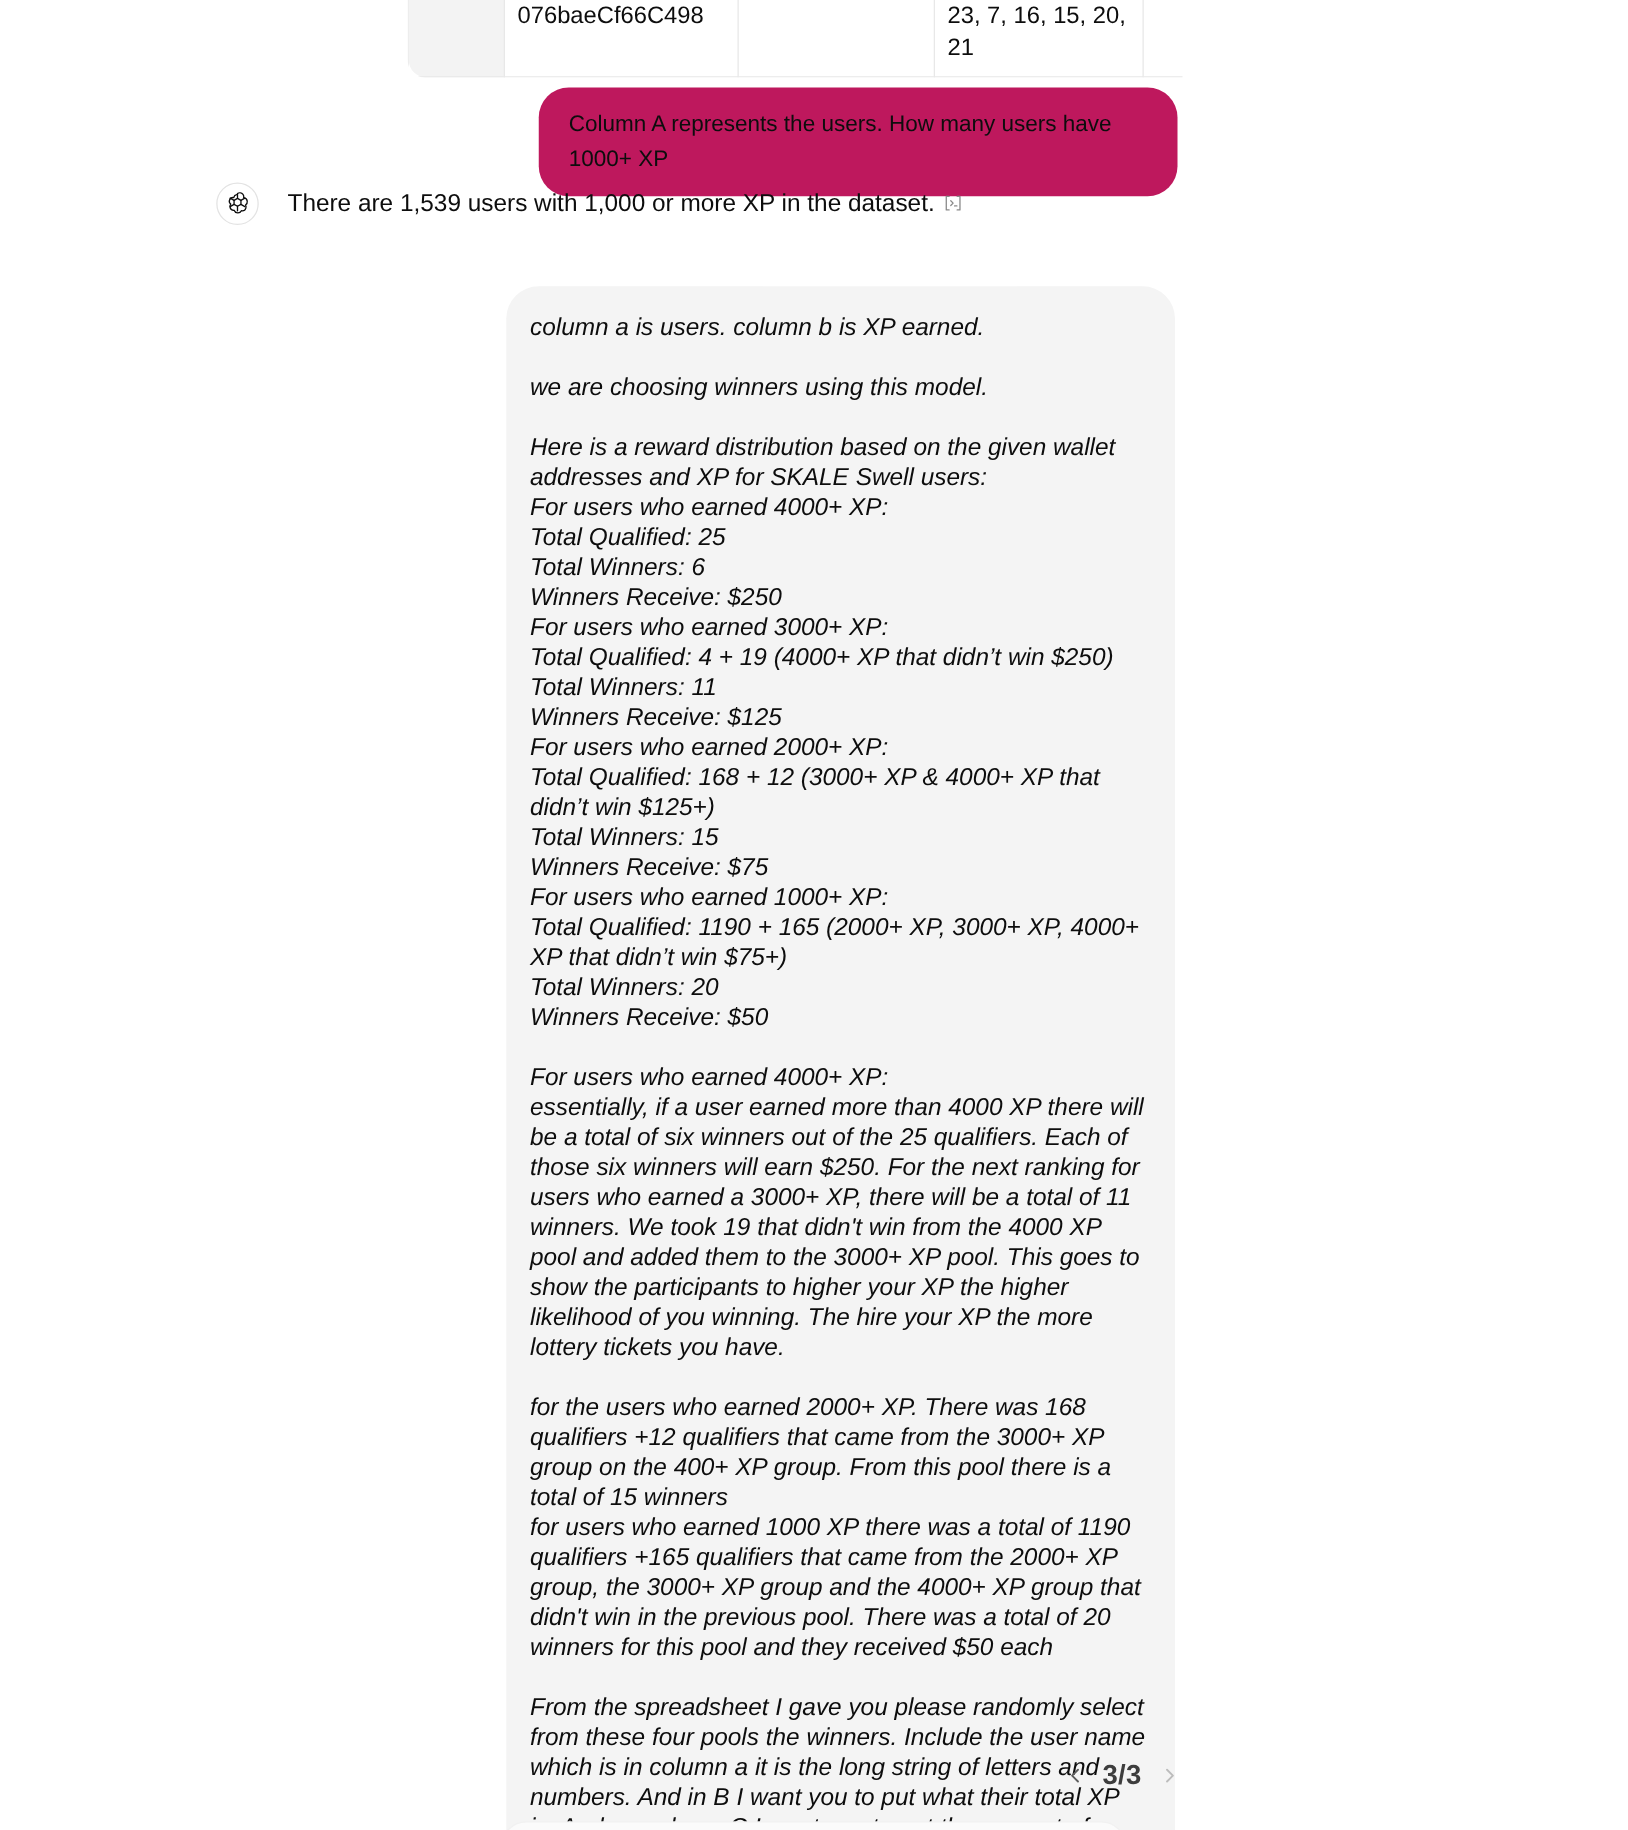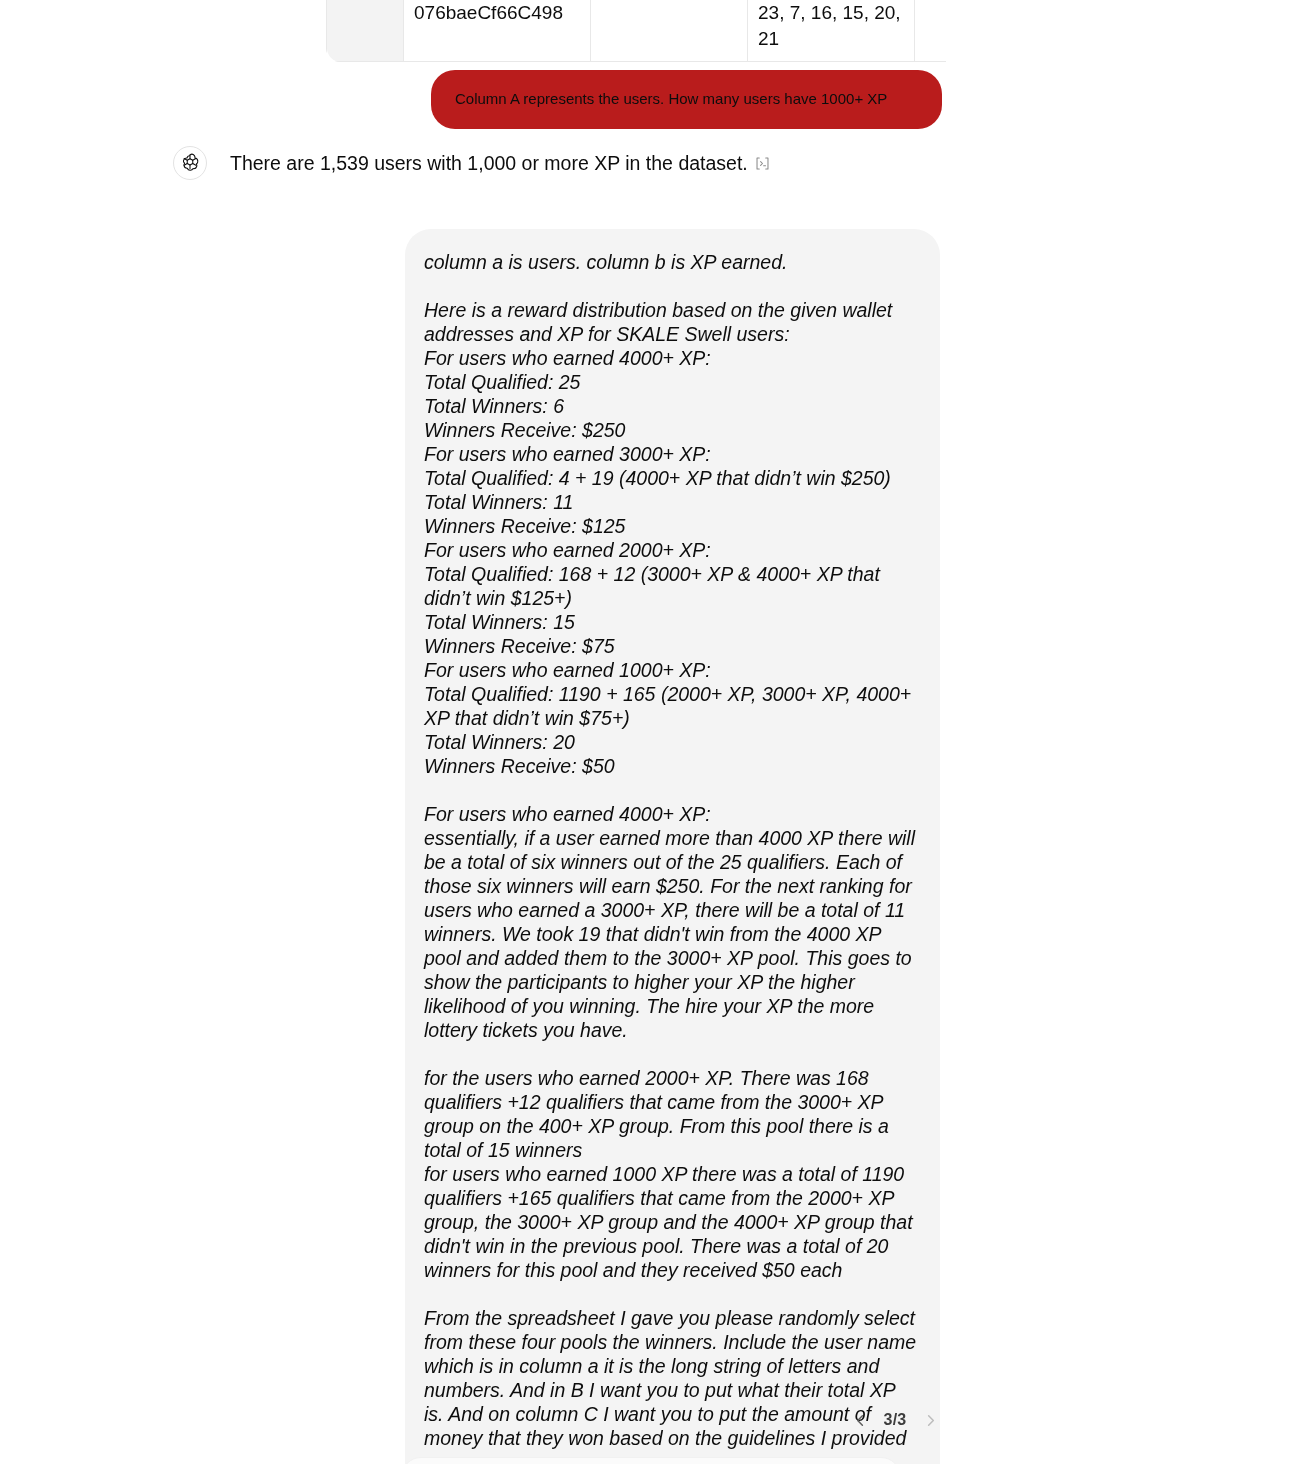--- a/index.html
+++ b/index.html
@@ -53,24 +53,24 @@
     text-align: center;
     width: 56px;
     border-bottom-left-radius: 14px;
     word-break: normal;
   }
   .sheet td.c-addr   { width: 166px; }
   .sheet td.c-xp     { width: 136px; }
   .sheet td.c-list   { width: 146px; }
   .sheet td.c-big    { width: 116px; border-bottom-right-radius: 14px; white-space: nowrap; overflow: hidden; }
   .bubble {
-    background: #b91c1c;
+    background: #be185d;
     border-radius: 24px;
     padding: 14px 22px 15px 22px;
-    font-size: 15px;
+    font-size: 18px;
     line-height: 28px;
     color: #0d0d0d;
     max-width: 536px;
     box-sizing: border-box;
     white-space: pre-wrap;
     word-wrap: break-word;
   }
   .bubble-top {
     position: absolute;
     left: 431px;
@@ -138,21 +138,21 @@
   .bubble-main p:last-child { margin-bottom: 0; }
 
   
   .pager {
     position: absolute;
     left: 846px;
     top: 1406px;
     display: flex;
     align-items: center;
     gap: 8px;
-    font-size: 16px;
+    font-size: 22px;
     font-weight: bold;
     color: #3d3d3d;
   }
   .pager-btn {
     width: 28px;
     height: 28px;
     display: flex;
     align-items: center;
     justify-content: center;
     background: none;
@@ -210,20 +210,21 @@
   <div class="assistant-text">
     <span>There are 1,539 users with 1,000 or more XP in the dataset.</span><span class="cite"><svg width="17" height="17" viewBox="0 0 18 18" fill="none" stroke="#8a8a8a" stroke-width="1.1" stroke-linecap="round" stroke-linejoin="round">
           <path d="M5.6 3.2H3.2v11.6h2.4M12.4 3.2h2.4v11.6h-2.4"></path>
           <path d="m7 7 2 2-2 2M10.2 11.4h2"></path>
         </svg></span>
   </div>
 </div>
 
 <div class="bubble-main">
   <p>column a is users. column b is XP earned.</p>
+  <p>we are choosing winners using this model.</p>
   <p>Here is a reward distribution based on the given wallet addresses and XP for SKALE Swell users:
 For users who earned 4000+ XP:
 Total Qualified: 25
 Total Winners: 6
 Winners Receive: $250
 For users who earned 3000+ XP:
 Total Qualified: 4 + 19 (4000+ XP that didn’t win $250)
 Total Winners: 11
 Winners Receive: $125
 For users who earned 2000+ XP:

